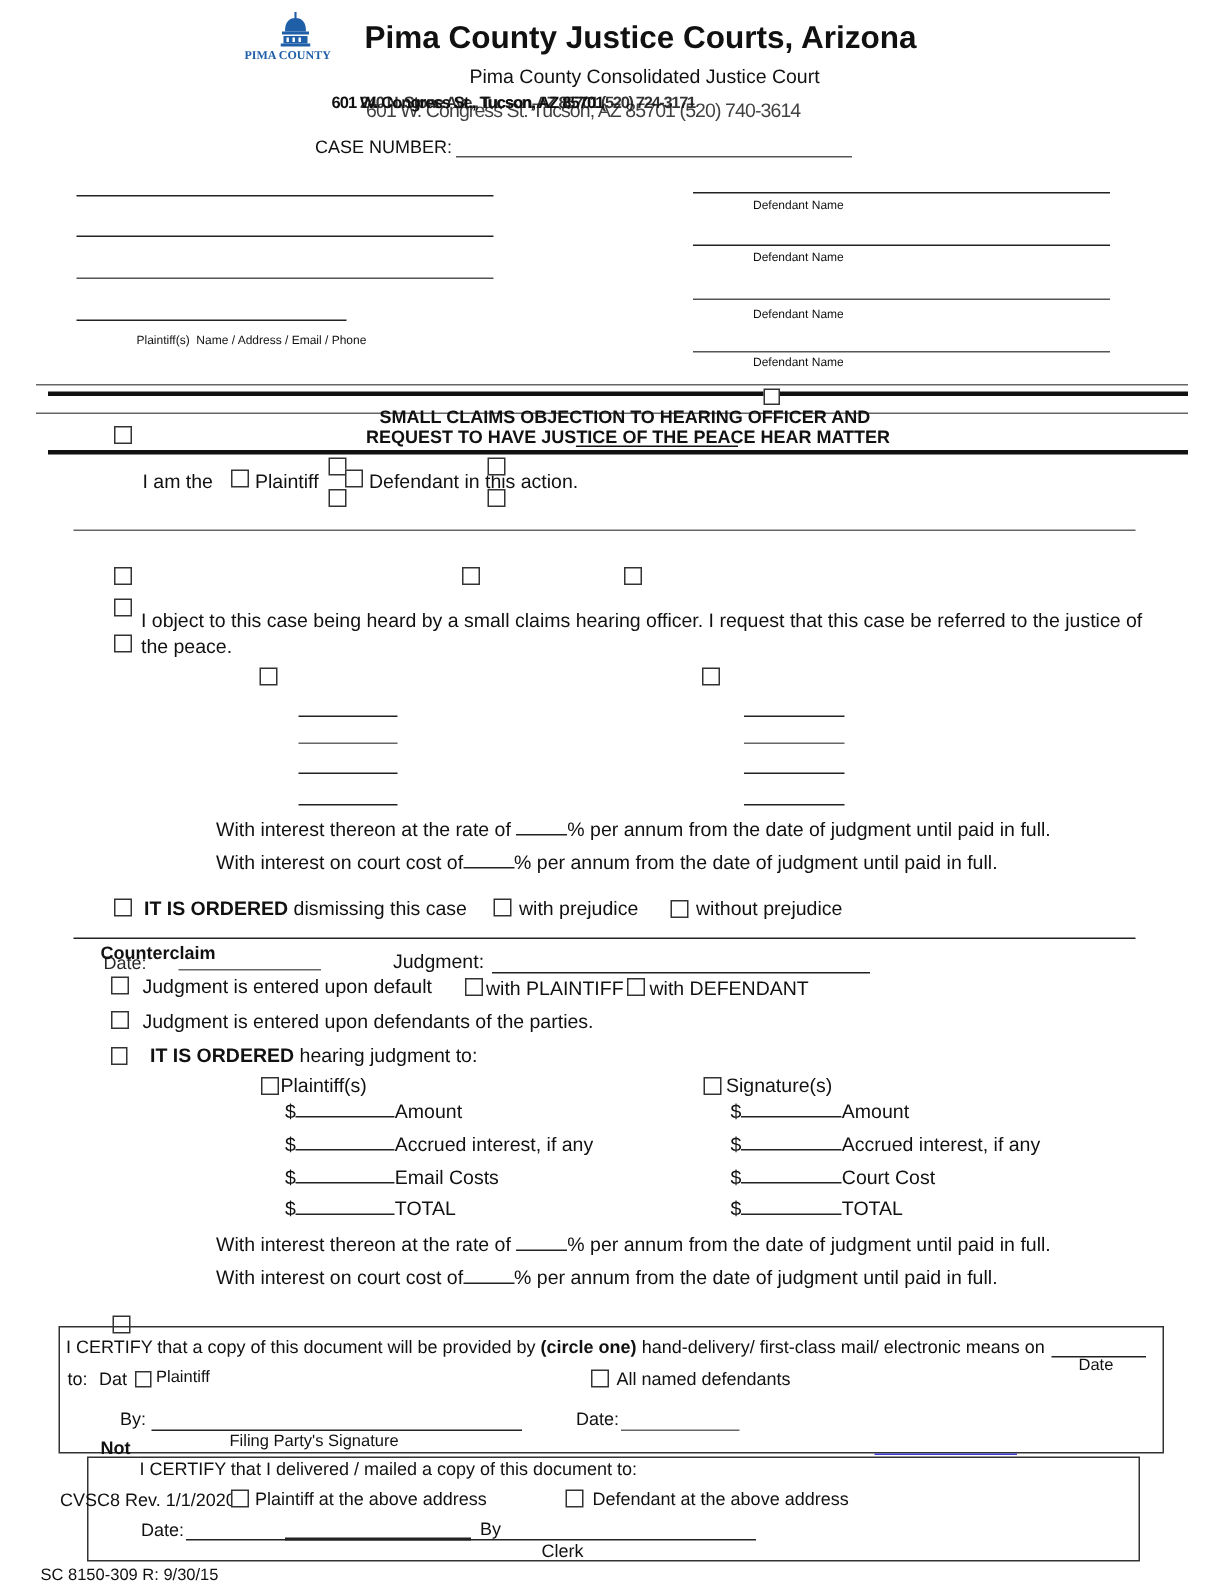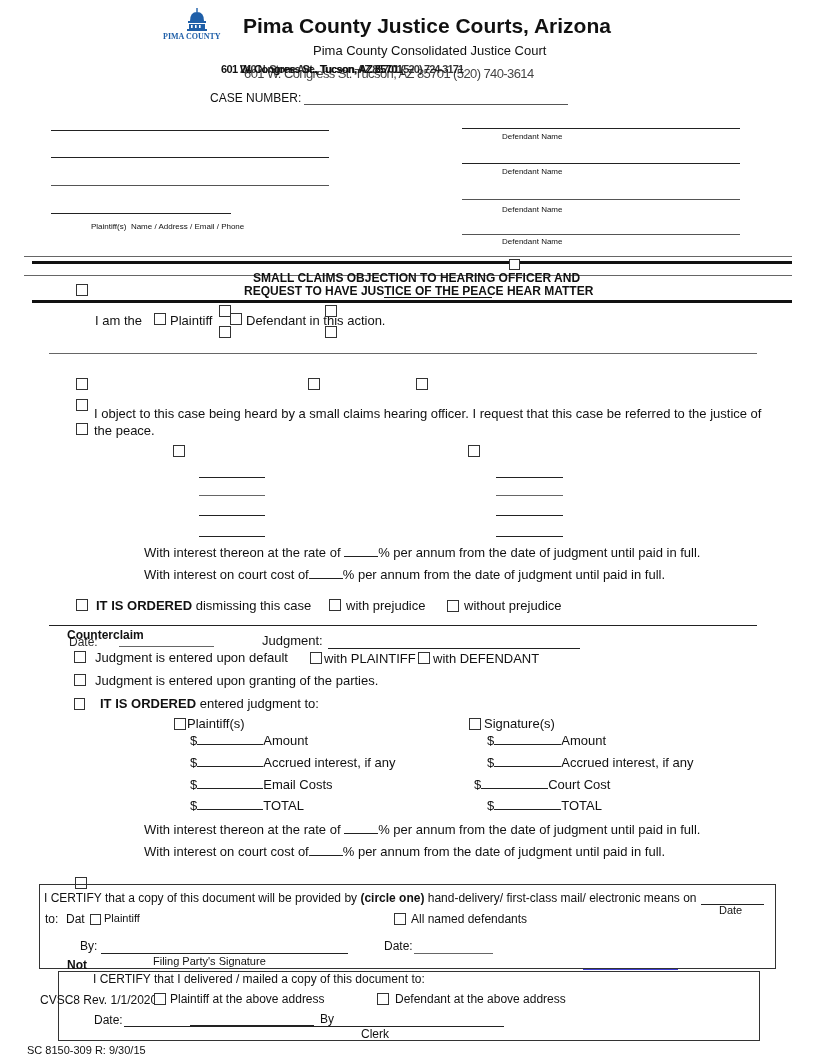--- a/index.html
+++ b/index.html
@@ -132,26 +132,26 @@
 <div class="line" style="left:328px; top:648px; width:252px;"><span></span></div>
 
 <div class="cb" style="left:74px; top:651px; width:12px; height:12px;"></div>
 <div class="abs f13" style="left:95px; top:650px;">Judgment is entered upon default</div>
 <div class="cb" style="left:310px; top:652px; width:12px; height:12px;"></div>
 <div class="abs f13" style="left:324px; top:651px;">with PLAINTIFF</div>
 <div class="cb" style="left:418px; top:652px; width:12px; height:12px;"></div>
 <div class="abs f13" style="left:433px; top:651px;">with DEFENDANT</div>
 
 <div class="cb" style="left:74px; top:674px; width:12px; height:12px;"></div>
-<div class="abs f13" style="left:95px; top:673px;">Judgment is entered upon granting of the parties.</div>
+<div class="abs f13" style="left:95px; top:673px;">Judgment is entered upon defendants of the parties.</div>
 
 <div class="cb" style="left:74px; top:698px; width:11px; height:12px;"></div>
 <div class="abs f13" style="left:100px; top:696px;">
   <span class="b">IT IS ORDERED</span>
-  <span>entered judgment to:</span>
+  <span>hearing judgment to:</span>
 </div>
 
 <div class="cb" style="left:174px; top:718px; width:12px; height:12px;"></div>
 <div class="abs f13" style="left:187px; top:716px;">Plaintiff(s)</div>
 <div class="abs f13" style="left:190px; top:733px;">
   <span>$</span><span class="ul" style="width:66px;"></span><span>Amount</span>
 </div>
 <div class="abs f13" style="left:190px; top:755px;">
   <span>$</span><span class="ul" style="width:66px;"></span><span>Accrued interest, if any</span>
 </div>
@@ -163,21 +163,21 @@
 </div>
 
 <div class="cb" style="left:469px; top:718px; width:12px; height:12px;"></div>
 <div class="abs f13" style="left:484px; top:716px;">Signature(s)</div>
 <div class="abs f13" style="left:487px; top:733px;">
   <span>$</span><span class="ul" style="width:67px;"></span><span>Amount</span>
 </div>
 <div class="abs f13" style="left:487px; top:755px;">
   <span>$</span><span class="ul" style="width:67px;"></span><span>Accrued interest, if any</span>
 </div>
-<div class="abs f13" style="left:474px; top:777px;">
+<div class="abs f13" style="left:487px; top:777px;">
   <span>$</span><span class="ul" style="width:67px;"></span><span>Court Cost</span>
 </div>
 <div class="abs f13" style="left:487px; top:798px;">
   <span>$</span><span class="ul" style="width:67px;"></span><span>TOTAL</span>
 </div>
 
 <div class="abs f13" style="left:144px; top:822px;">
   <span>With interest thereon at the rate of</span>
   <span class="ul" style="width:34px;"></span><span>% per annum from the date of judgment until paid in full.</span>
 </div>

